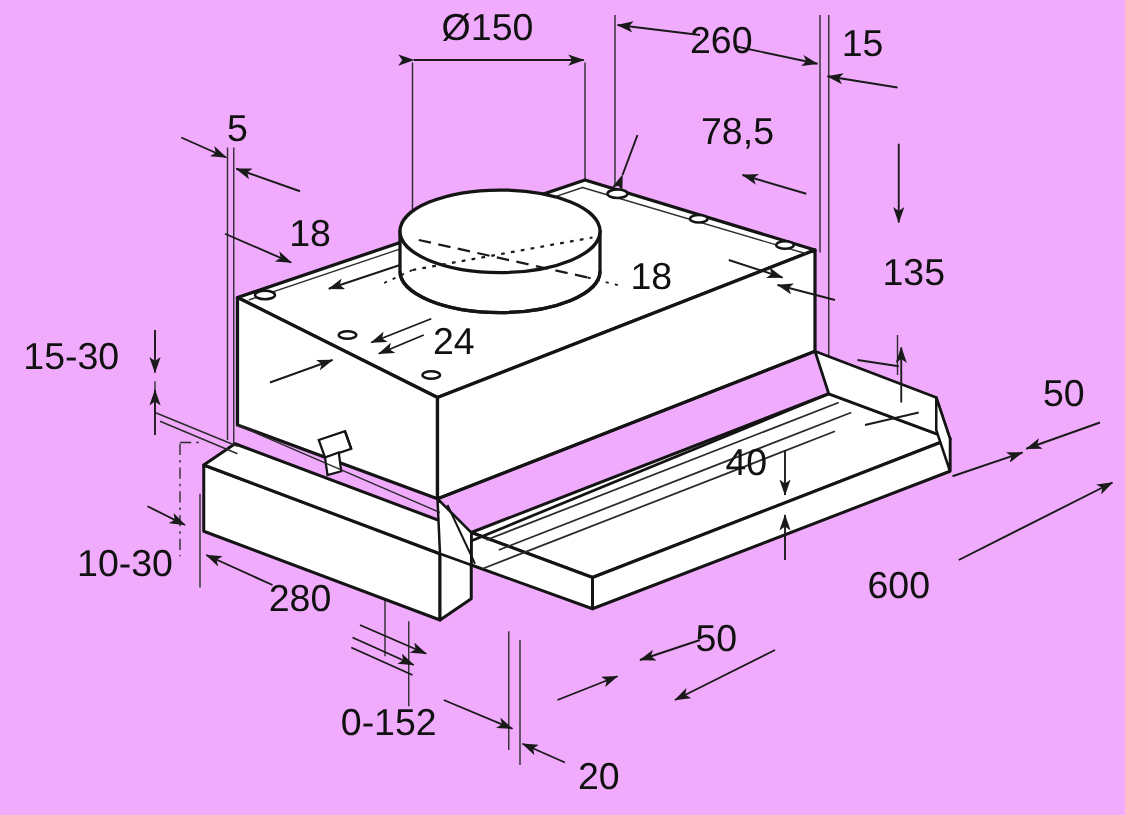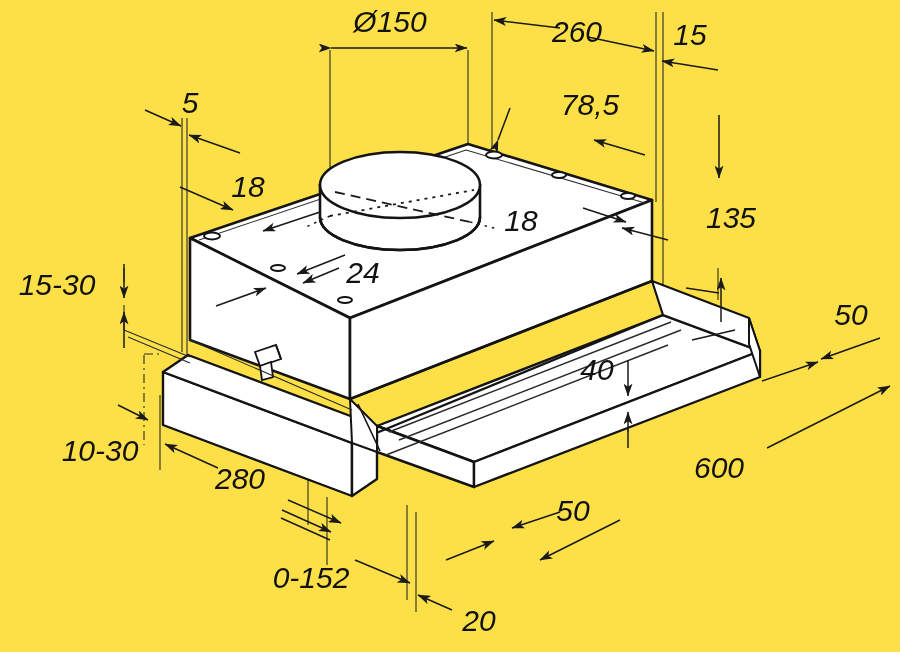--- a/index.html
+++ b/index.html
@@ -1,18 +1,18 @@
 <!DOCTYPE html>
 <html><head>
 <meta charset="utf-8">
 <style>
   html,body{margin:0;padding:0;background:#ffffff;}
   body{width:900px;height:652px;overflow:hidden;
        font-family:"Liberation Sans","DejaVu Sans",sans-serif;}
-  #stage{position:relative;width:900px;height:652px;background:#fde047;font-style:italic;}
+  #stage{position:relative;width:900px;height:652px;background:#f0abfc;}
   svg{display:block;}
   .dimtext{font-family:"Liberation Sans","DejaVu Sans",sans-serif;
            font-size:30px;fill:#111;font-weight:400;}
 </style>
 </head>
 <body>
 
 <div id="stage">
   <svg width="900" height="652" viewBox="0 0 900 652">
 

